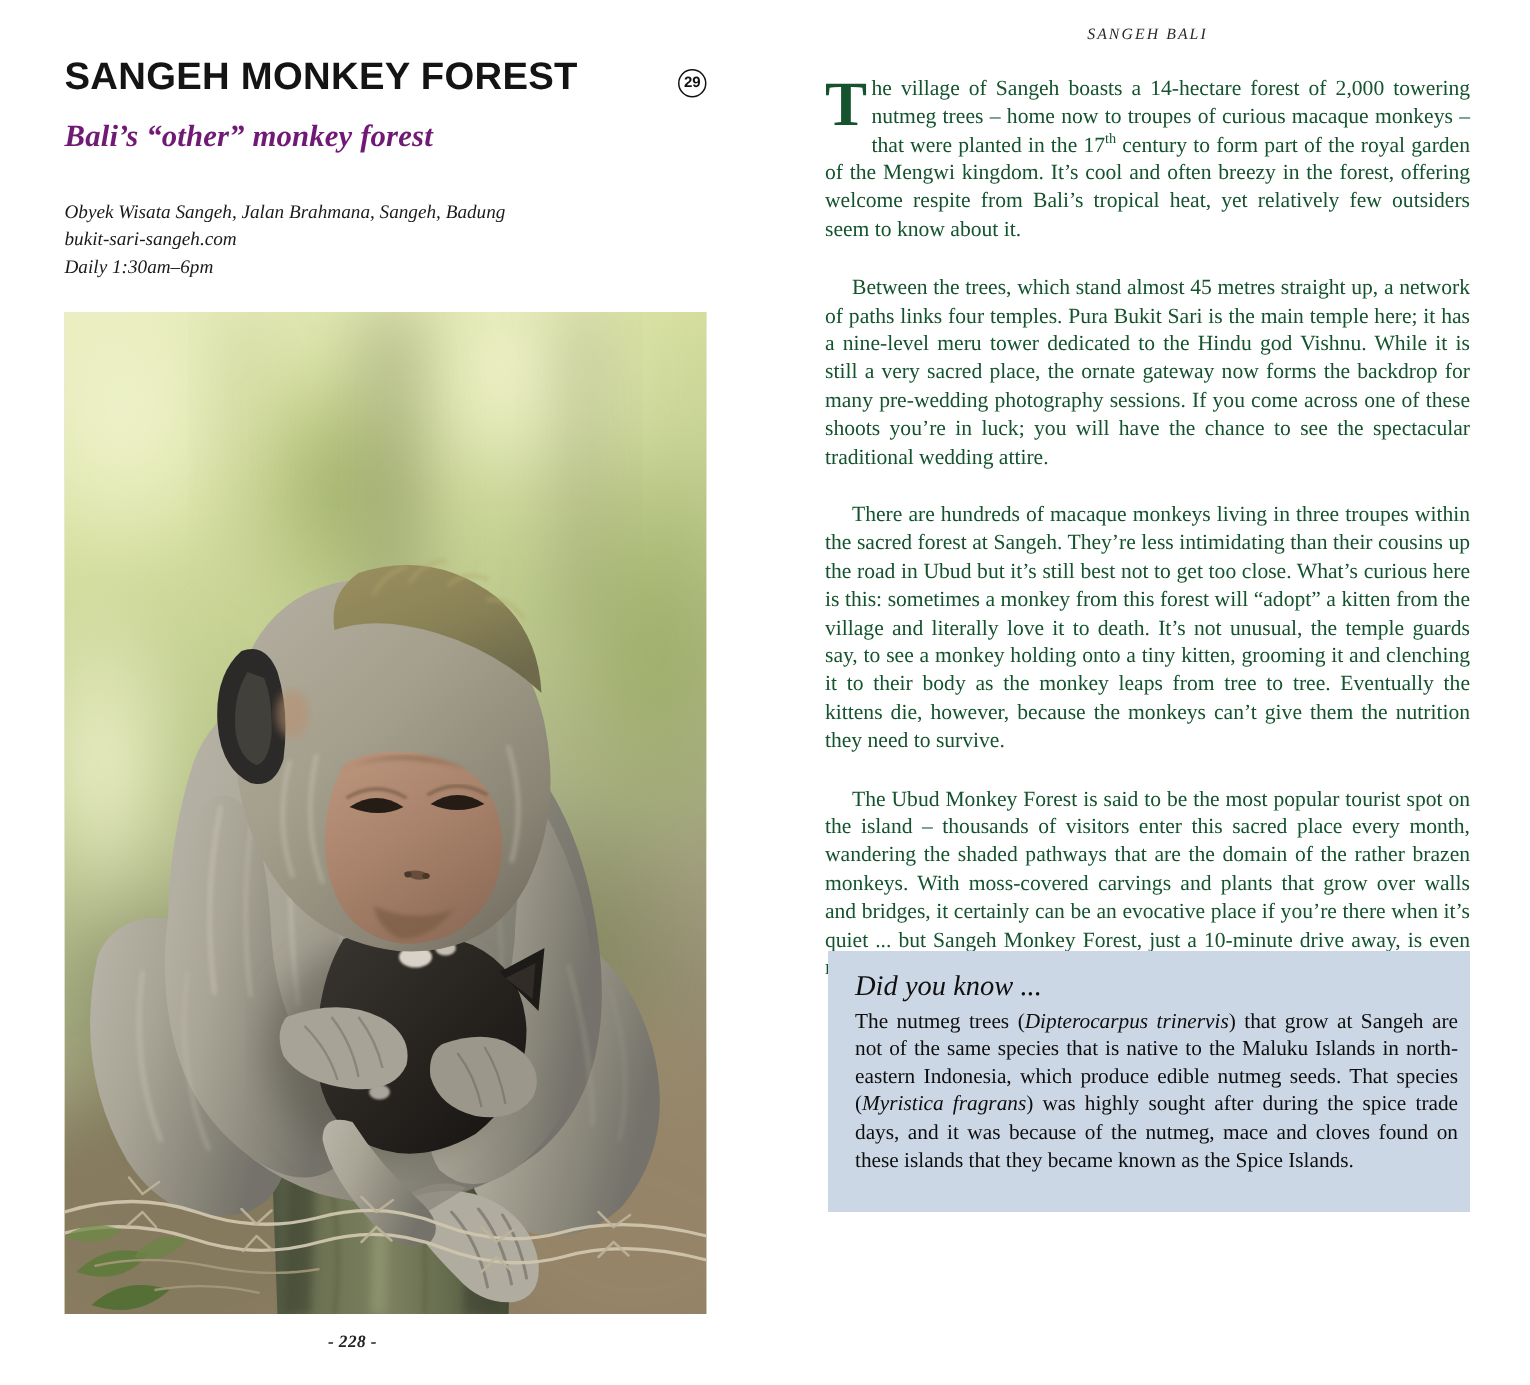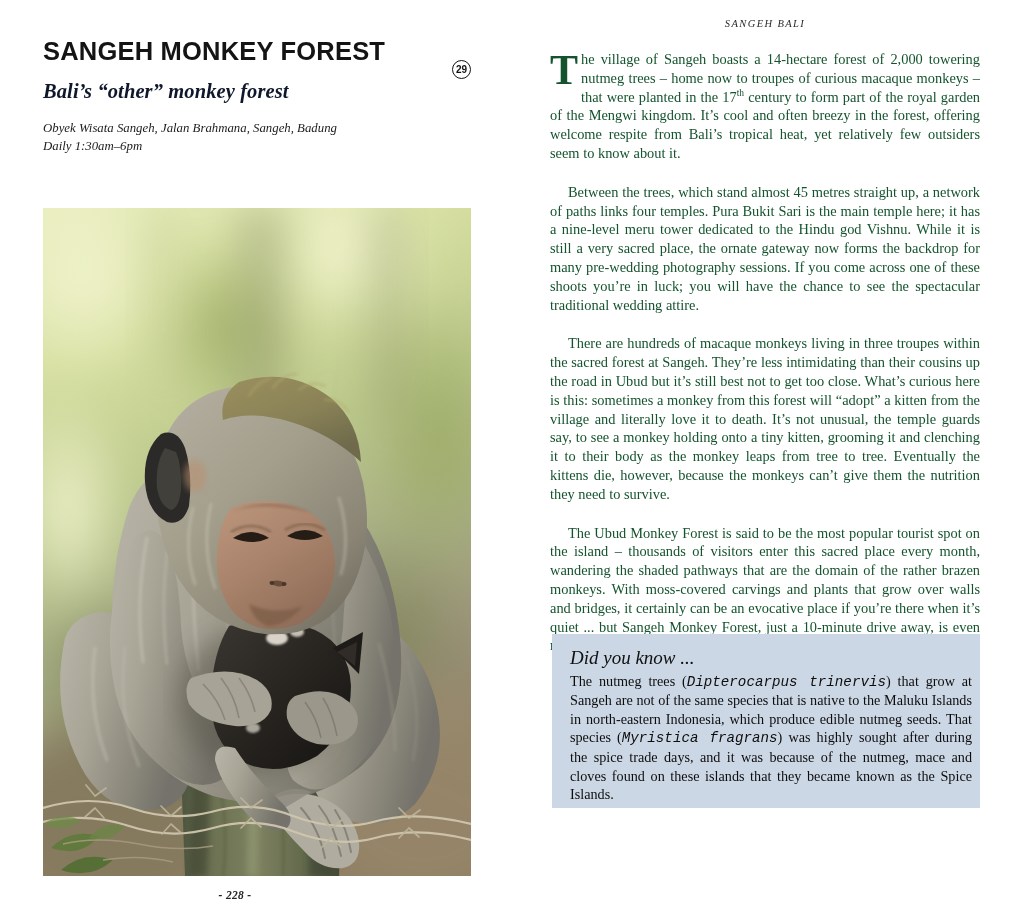--- a/index.html
+++ b/index.html
@@ -51,41 +51,41 @@
     height: 19px;
     border: 1.4px solid #111;
     border-radius: 50%;
     display: flex;
     align-items: center;
     justify-content: center;
     font-family: "Liberation Sans", sans-serif;
     font-size: 10px;
     font-weight: 700;
     line-height: 1;
-    margin-top: 22px;
+    margin-top: 8px;
     box-sizing: border-box;
   }
 
   .subtitle {
     position: absolute;
     left: 43px;
     top: 80px;
     font-size: 20.5px;
     font-style: italic;
     letter-spacing: 0.1px;
-    color: #0f172a;
+    color: #701a75;
     margin: 0;
     white-space: nowrap;
     text-align: center;
   }
 
   .meta {
     position: absolute;
     left: 43px;
-    top: 119px;
+    top: 132px;
     font-size: 12.8px;
     font-style: italic;
     line-height: 1.44;
     color: #1a1a1a;
   }
   .meta div { white-space: nowrap; }
 
   
   .photo {
     position: absolute;
@@ -157,21 +157,21 @@
     color: #101010;
     line-height: 1.1;
   }
   .dyk-body {
     margin: 0;
     font-size: 14.2px;
     line-height: 1.305;
     text-align: justify;
     color: #0d0d0d;
   }
-  .dyk-body i { font-style: italic; font-family: Liberation Mono, monospace; }
+  .dyk-body i { font-style: italic; }
 
   
   .folio {
     position: absolute;
     bottom: 22px;
     width: 510px;
     text-align: center;
     font-size: 11.5px;
     font-style: italic;
     font-weight: 600;
@@ -187,20 +187,21 @@
 
   <div class="title-row">
     <h1 class="main-title">SANGEH MONKEY FOREST</h1>
     <div class="badge">29</div>
   </div>
 
   <h2 class="subtitle">Bali’s “other” monkey forest</h2>
 
   <div class="meta">
     <div>Obyek Wisata Sangeh, Jalan Brahmana, Sangeh, Badung</div>
+    <div>bukit-sari-sangeh.com</div>
     <div>Daily 1:30am–6pm</div>
   </div>
 
   <div class="photo">
     <svg viewBox="0 0 428 668" preserveAspectRatio="none" aria-hidden="true">
       <defs>
         <linearGradient id="bgGrad" x1="0" y1="0" x2="0.25" y2="1">
           <stop offset="0%" stop-color="#e8edbe"></stop>
           <stop offset="22%" stop-color="#d6dfa0"></stop>
           <stop offset="45%" stop-color="#bcc98c"></stop>

